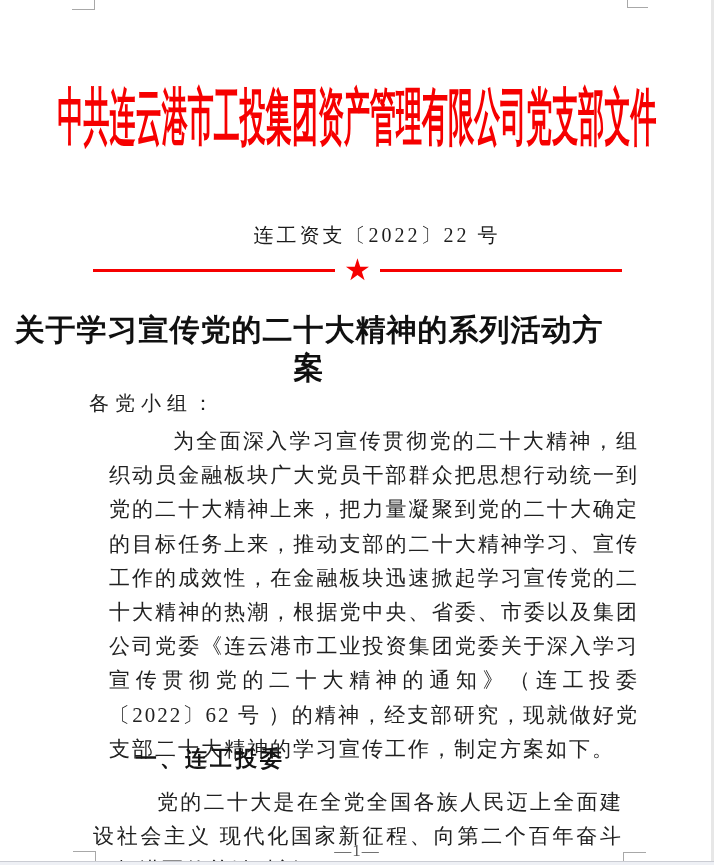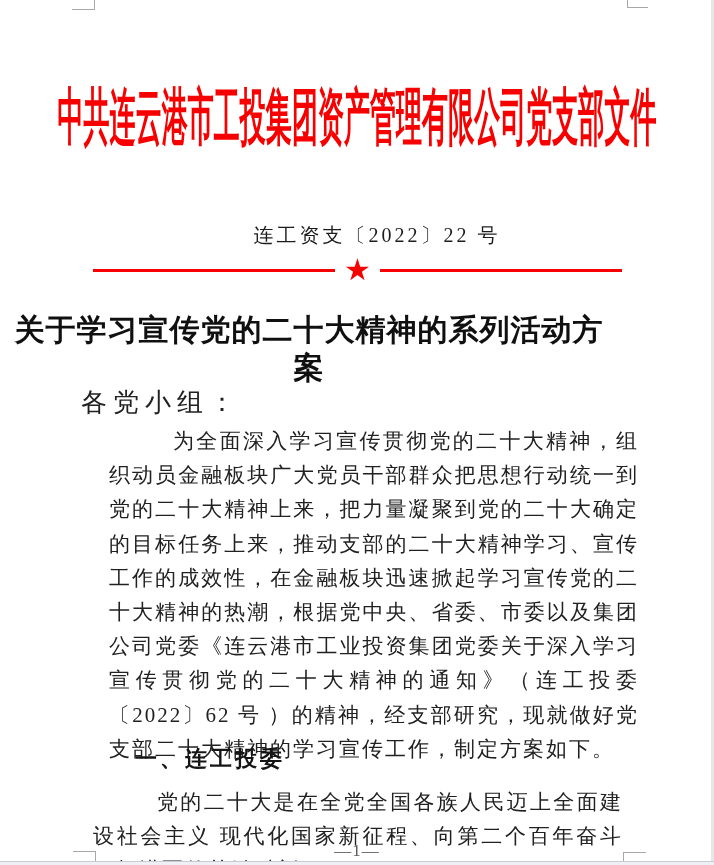--- a/index.html
+++ b/index.html
@@ -59,22 +59,22 @@
     position:absolute; top:311px; left:0; width:618px;
     text-align:center;
     font-family:"Liberation Sans","DejaVu Sans",sans-serif;
     font-weight:bold;
     font-size:30px; line-height:38px;
     letter-spacing:1px;
     color:#101010;
   }
 
   .salutation {
-    position:absolute; top:389px; left:81px;
-    font-size:26px; line-height:28px;
+    position:absolute; top:389px; left:89px;
+    font-size:20px; line-height:28px;
     letter-spacing:6px;
     color:#212121;
   }
 
   .body-para {
     position:absolute; left:93px; width:530px;
     font-size:21px; line-height:34.2px;
     letter-spacing:2px;
     text-align:justify;
     color:#212121;

